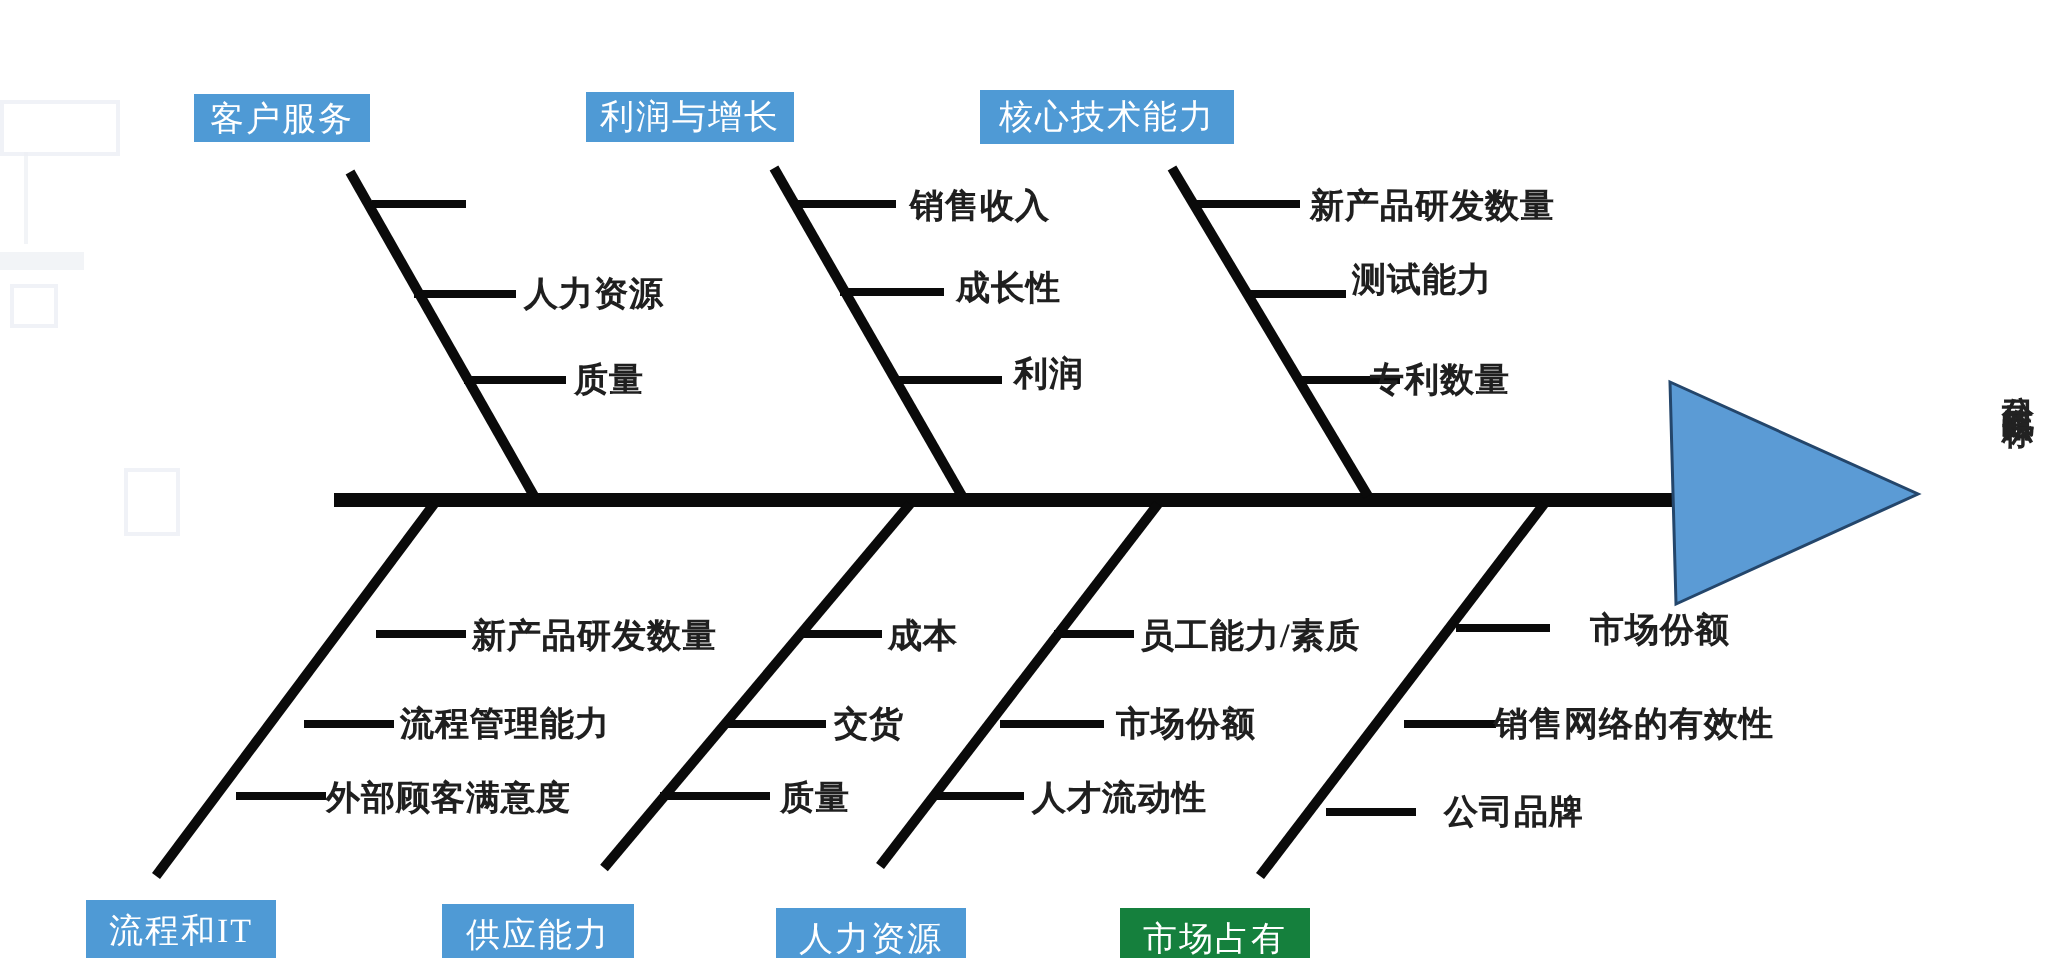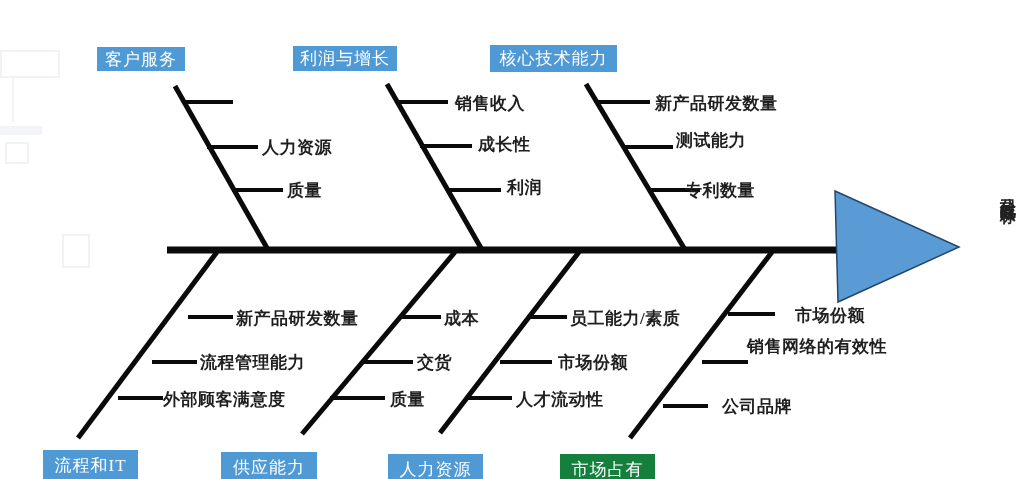--- a/index.html
+++ b/index.html
@@ -133,18 +133,18 @@
 
   <div class="blabel" style="left:444px; top:284px;">成本</div>
   <div class="blabel" style="left:417px; top:328px;">交货</div>
   <div class="blabel" style="left:390px; top:365px;">质量</div>
 
   <div class="blabel" style="left:570px; top:284px;">员工能力/素质</div>
   <div class="blabel" style="left:558px; top:328px;">市场份额</div>
   <div class="blabel" style="left:516px; top:365px;">人才流动性</div>
 
   <div class="blabel" style="left:795px; top:281px;">市场份额</div>
-  <div class="blabel" style="left:747px; top:312px;text-align:right;">销售网络的有效性</div>
+  <div class="blabel" style="left:747px; top:328px;text-align:right;">销售网络的有效性</div>
   <div class="blabel" style="left:722px; top:372px;">公司品牌</div>
 
   <div class="goal">公司战略目标</div>
 
 </div>
 
 </body></html>

